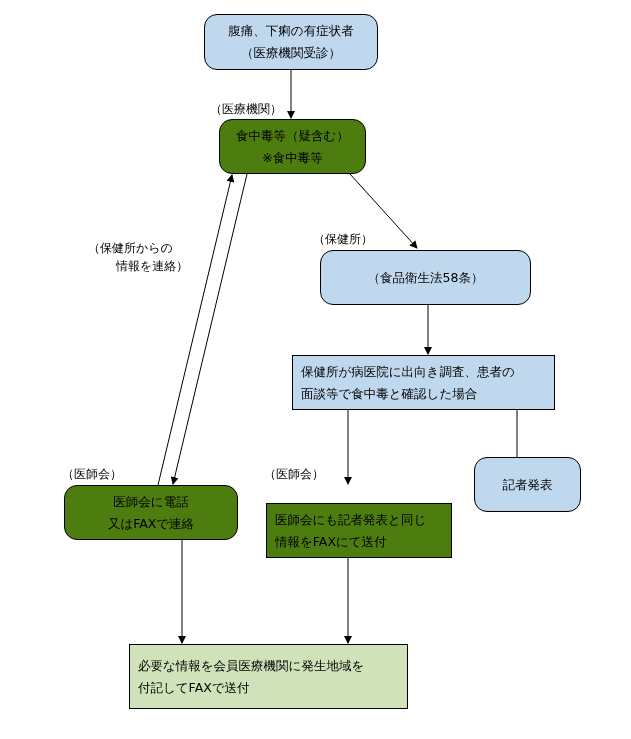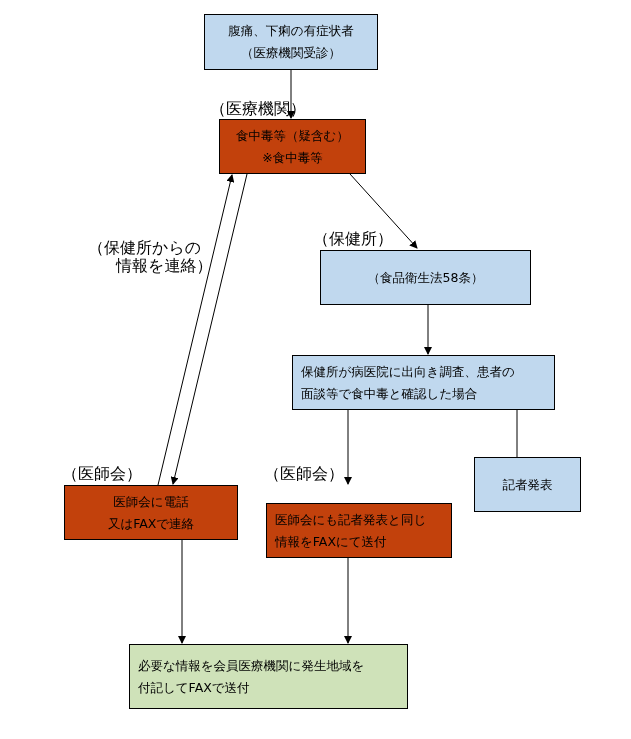--- a/index.html
+++ b/index.html
@@ -2,26 +2,26 @@
 <html><head>
 <meta charset="utf-8">
 <style>
   html, body { margin: 0; padding: 0; background: #ffffff; }
   body { width: 631px; height: 739px; position: relative; overflow: hidden;
          font-family: "DejaVu Sans", "Liberation Sans", sans-serif; color: #000; }
   #canvas { position: absolute; left: 0; top: 0; width: 631px; height: 739px; }
   .box { position: absolute; box-sizing: border-box; border: 1px solid #000;
          display: flex; flex-direction: column; justify-content: center;
          font-size: 12.5px; line-height: 22px; }
-  .box.center { align-items: center; text-align: center; }
+  .box.center { align-items: center; text-align: center; border-radius: 13px; }
   .box.left { align-items: flex-start; text-align: left; padding-left: 8px; }
   .blue { background: #c0d8ee; }
-  .pink { background: #c2410c; }
+  .pink { background: #4d7c0f; }
   .green { background: #cfe2b9; }
-  .label { position: absolute; font-size: 16px; line-height: 16px; white-space: nowrap; }
+  .label { position: absolute; font-size: 12px; line-height: 16px; white-space: nowrap; }
   .line { display: block; white-space: nowrap; }
   svg { position: absolute; left: 0; top: 0; }
 </style>
 </head>
 <body>
 
 <div id="canvas">
 
   <svg width="631" height="739">
     <defs>

